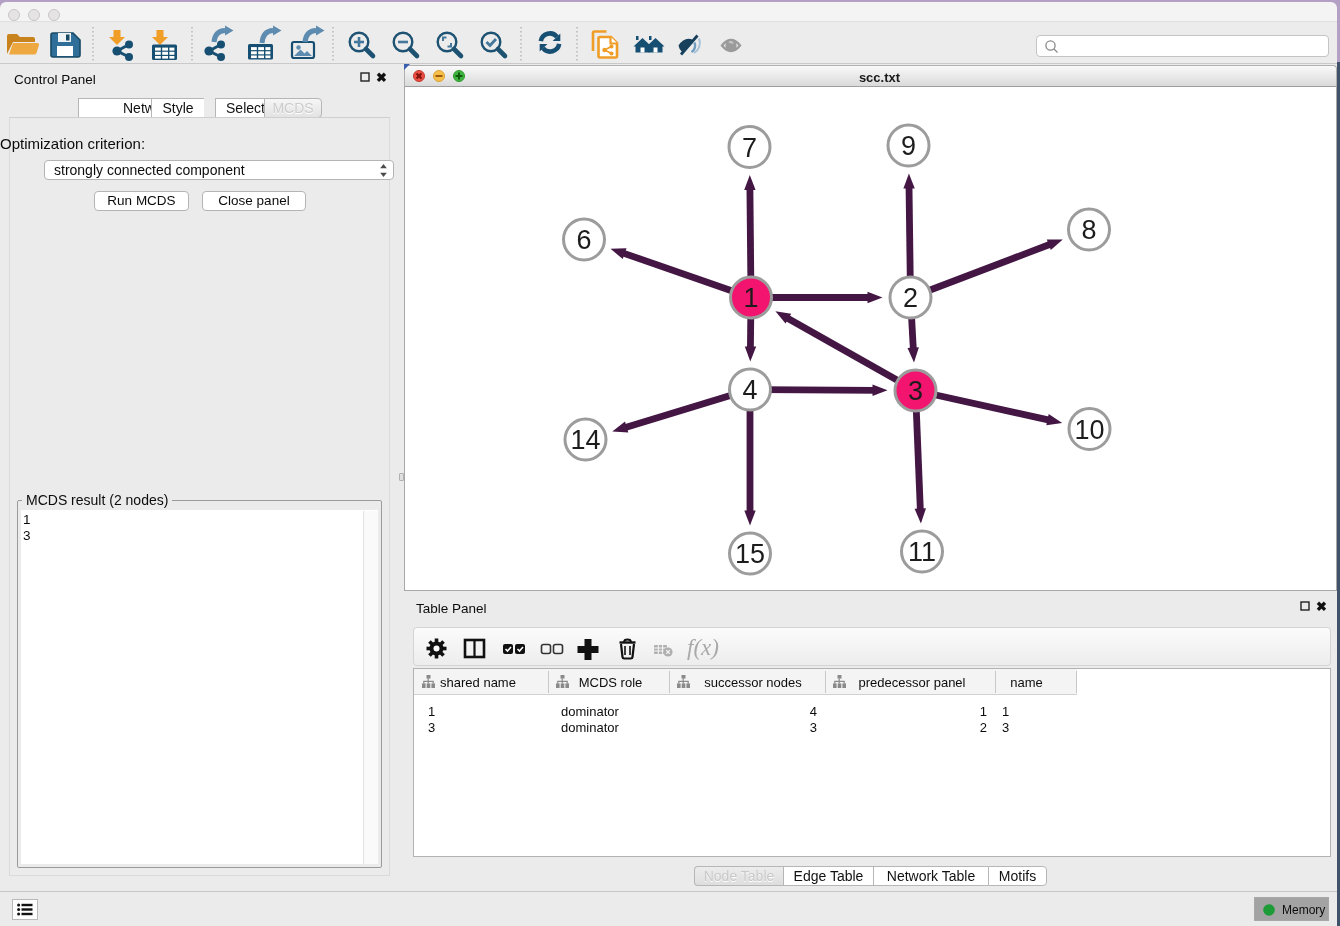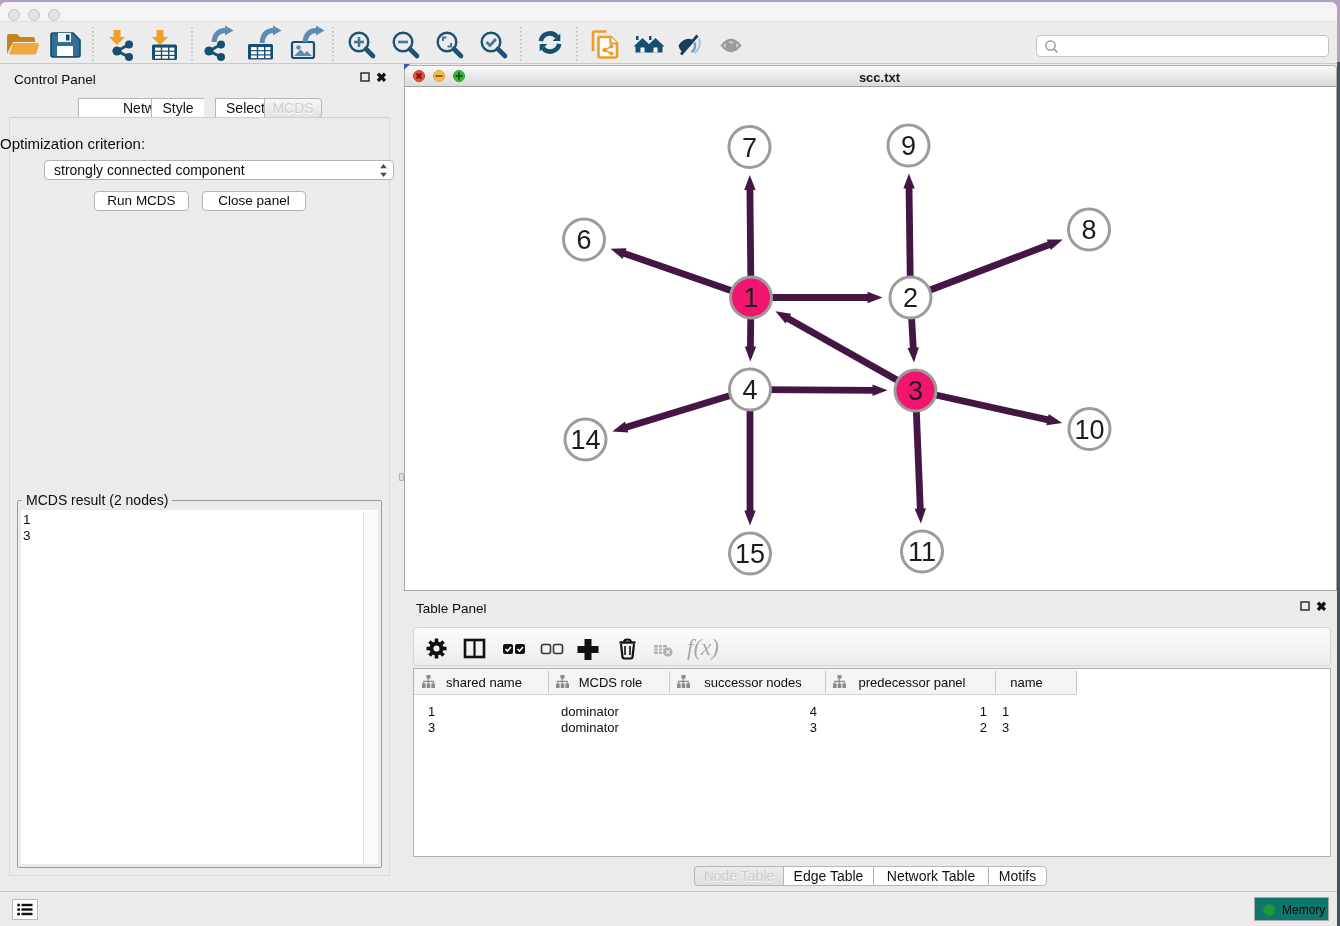--- a/index.html
+++ b/index.html
@@ -44,21 +44,21 @@
 #tblhead { position:absolute; left:0; top:0; width:663px; height:26px; background:#f4f4f4; border-bottom:1px solid #d0d0d0; }
 .colsep { position:absolute; top:2px; height:22px; width:1px; background:#c8c8c8; }
 .hcell { position:absolute; top:6px; font-size:13px; color:#0c0c0c; text-align:center; }
 .hico { position:absolute; top:6px; }
 .cell { position:absolute; font-size:13px; color:#0c0c0c; }
 
 .btab { position:absolute; top:866px; height:20px; background:#fff; border:1px solid #b6b6b6; border-right:none; font-size:14px; color:#111; text-align:center; line-height:19px; }
 
 #statusbar { left:0; top:891px; width:1337px; height:35px; background:#ebebeb; border-top:1px solid #c6c6c6; }
 #listbtn { left:12px; top:899px; width:26px; height:21px; background:#fdfdfd; border:1px solid #b9b9b9; }
-#membtn { left:1254px; top:897px; width:75px; height:24px; background:#0f766e; border:1px solid #a8a8a8; font-size:12px; color:#0c0c0c; }
+#membtn { left:1254px; top:897px; width:75px; height:24px; background:#a3a3a3; border:1px solid #a8a8a8; font-size:12px; color:#0c0c0c; }
 </style>
 </head>
 <body>
 <div id="topstrip" class="abs"></div>
 <div id="rightstrip" class="abs"></div>
 <div id="rightstrip-top" class="abs"></div>
 <div id="titlebar" class="abs">
   <div class="tl" style="left:8px;"></div>
   <div class="tl" style="left:28px;"></div>
   <div class="tl" style="left:48px;"></div>
@@ -405,21 +405,21 @@
     </svg>
 <svg class="hico" style="left:419px;" width="13" height="13" viewBox="0 0 13 13">
       <g fill="#8a8a8a">
         <rect x="4.5" y="0" width="4" height="3.6"></rect>
         <rect x="0" y="8.4" width="3.6" height="4.6"></rect>
         <rect x="4.7" y="8.4" width="3.6" height="4.6"></rect>
         <rect x="9.4" y="8.4" width="3.6" height="4.6"></rect>
         <path d="M6.2,3.6 v2.6 M1.8,8.4 v-2 h9.4 v2 M6.2,6 v2.4" stroke="#8a8a8a" stroke-width="1.2" fill="none"></path>
       </g>
     </svg>
-<div class="hcell" style="left:14px;width:112px;">shared name</div>
+<div class="hcell" style="left:8px;width:112px;">shared name</div>
 <div class="hcell" style="left:147px;width:99px;">MCDS role</div>
 <div class="hcell" style="left:272px;width:134px;">successor nodes</div>
 <div class="hcell" style="left:424px;width:148px;">predecessor panel</div>
 <div class="hcell" style="left:572px;width:81px;">name</div>
 <div class="cell" style="left:14px;top:35px;">1</div>
 <div class="cell" style="left:147px;top:35px;">dominator</div>
 <div class="cell" style="left:255px;top:35px;width:148px;text-align:right;">4</div>
 <div class="cell" style="left:411px;top:35px;width:162px;text-align:right;">1</div>
 <div class="cell" style="left:588px;top:35px;">1</div>
 <div class="cell" style="left:14px;top:51px;">3</div>

